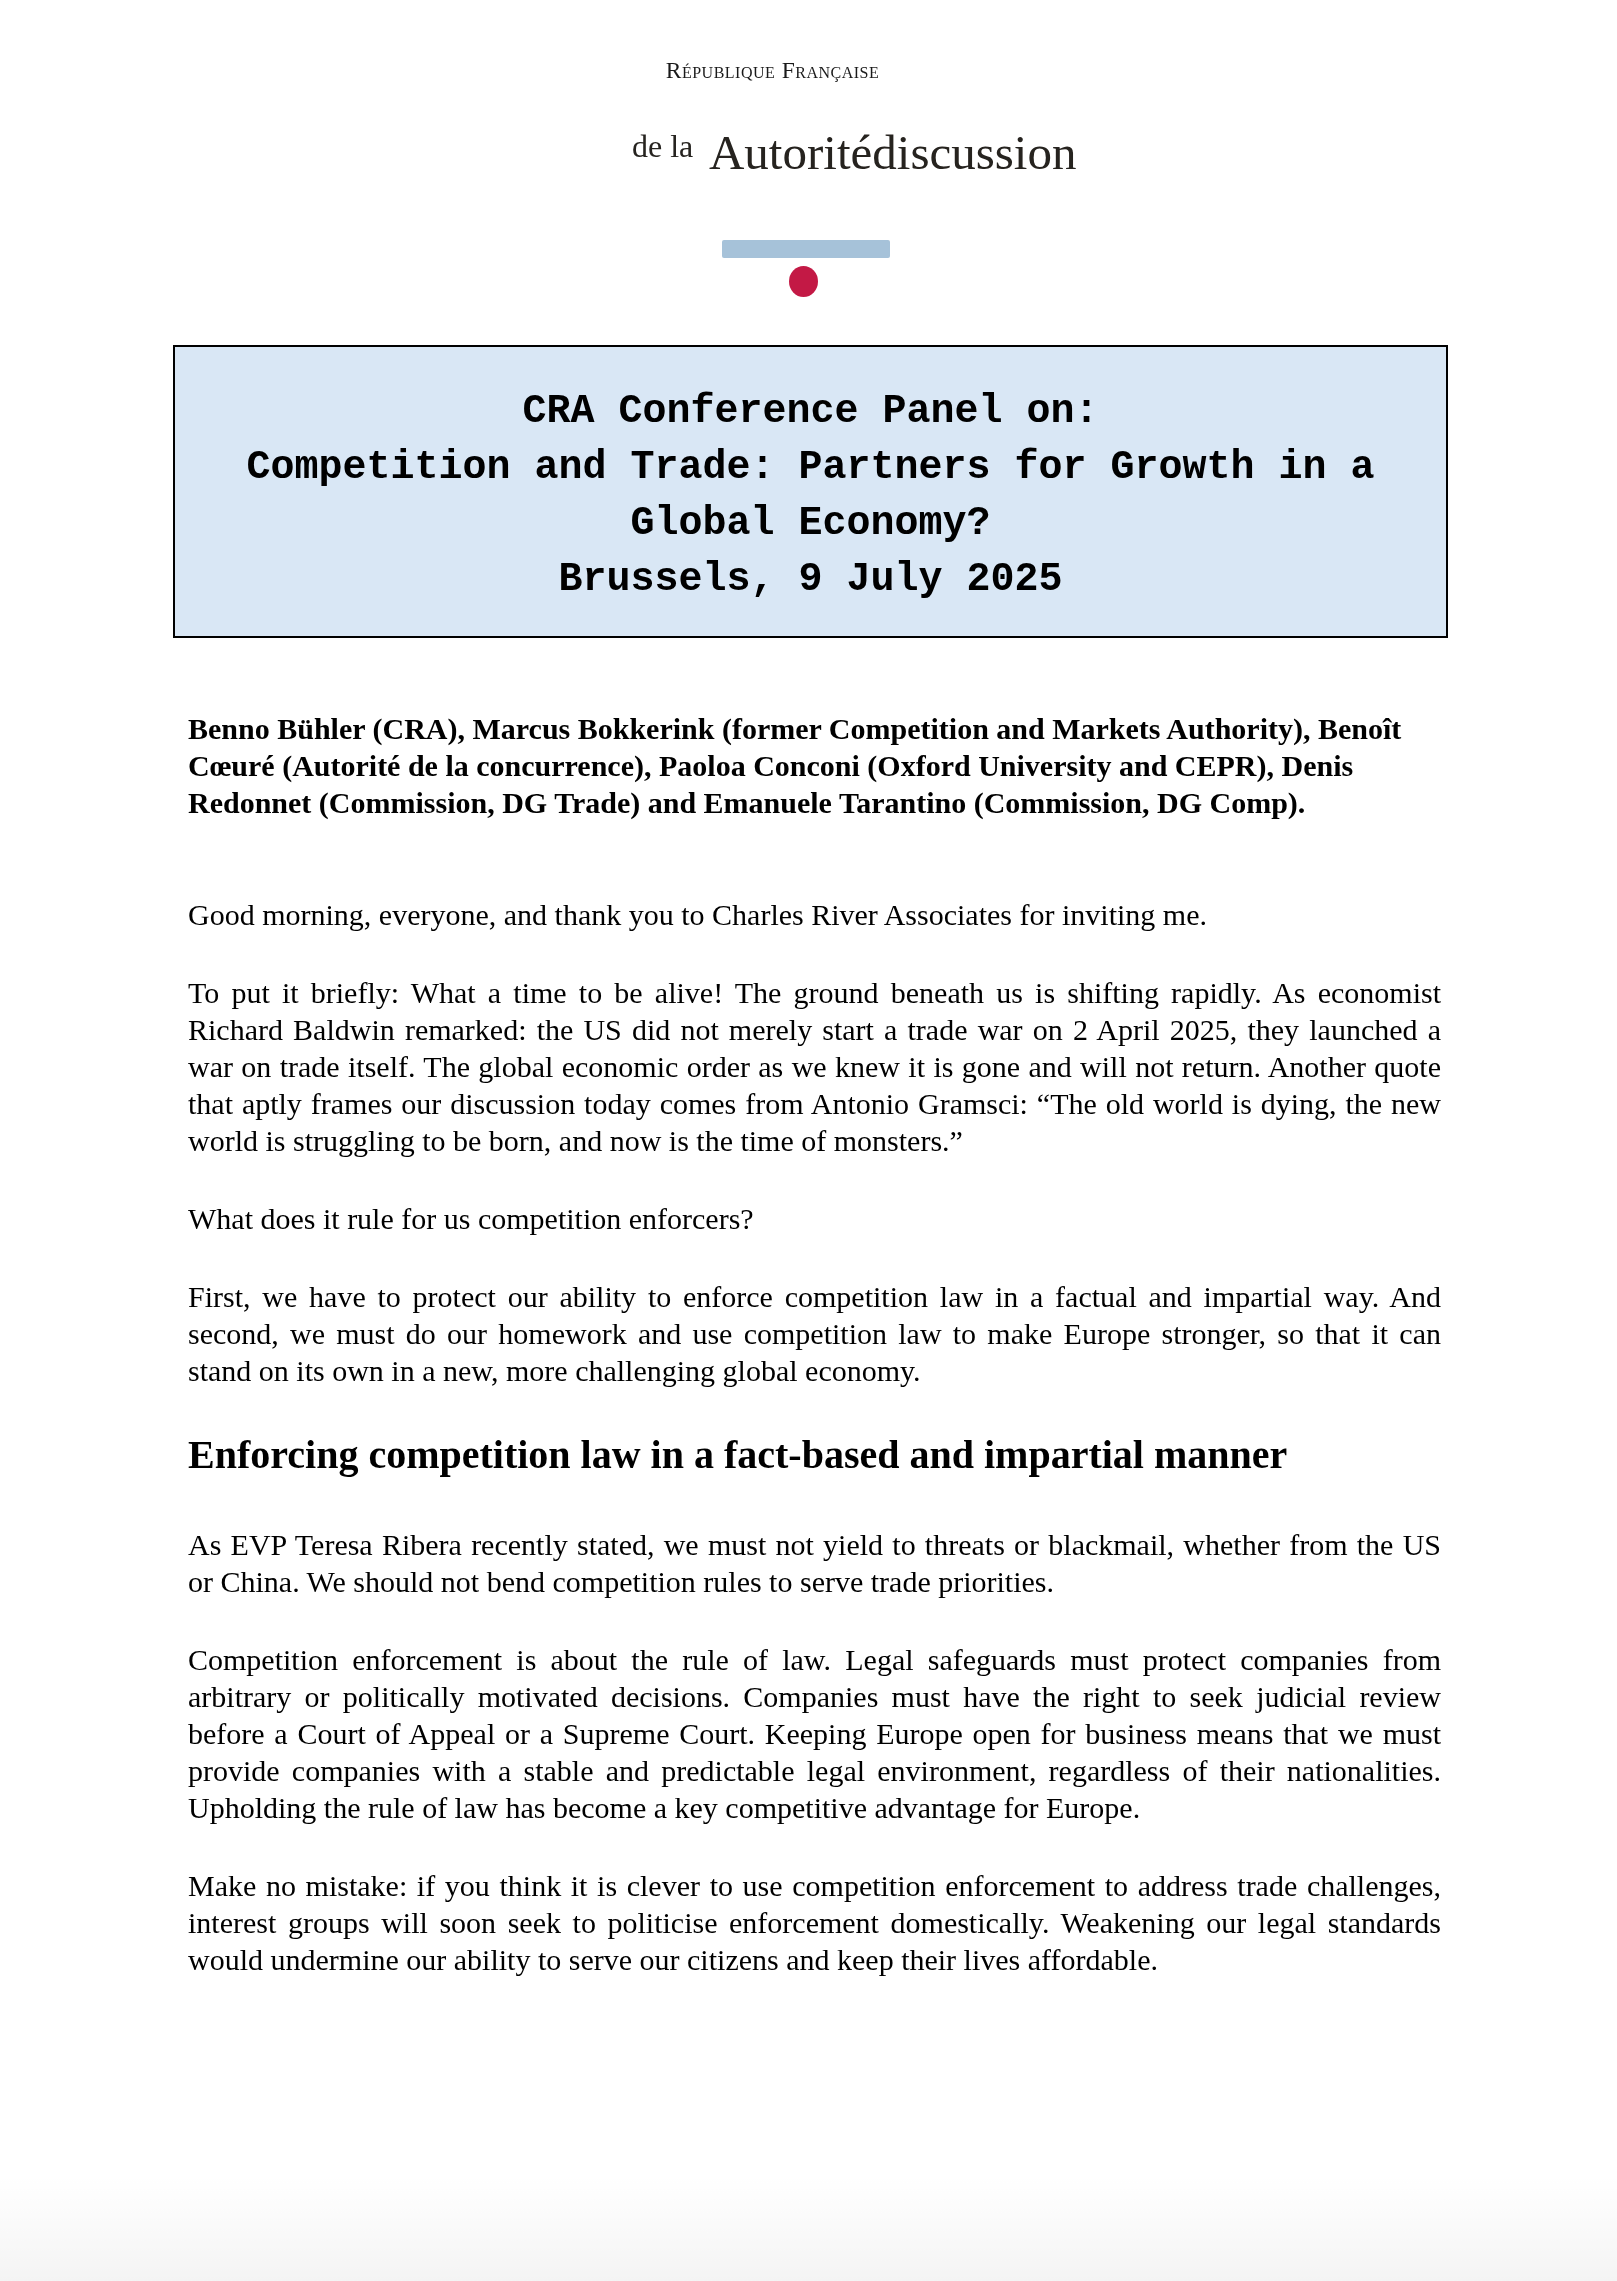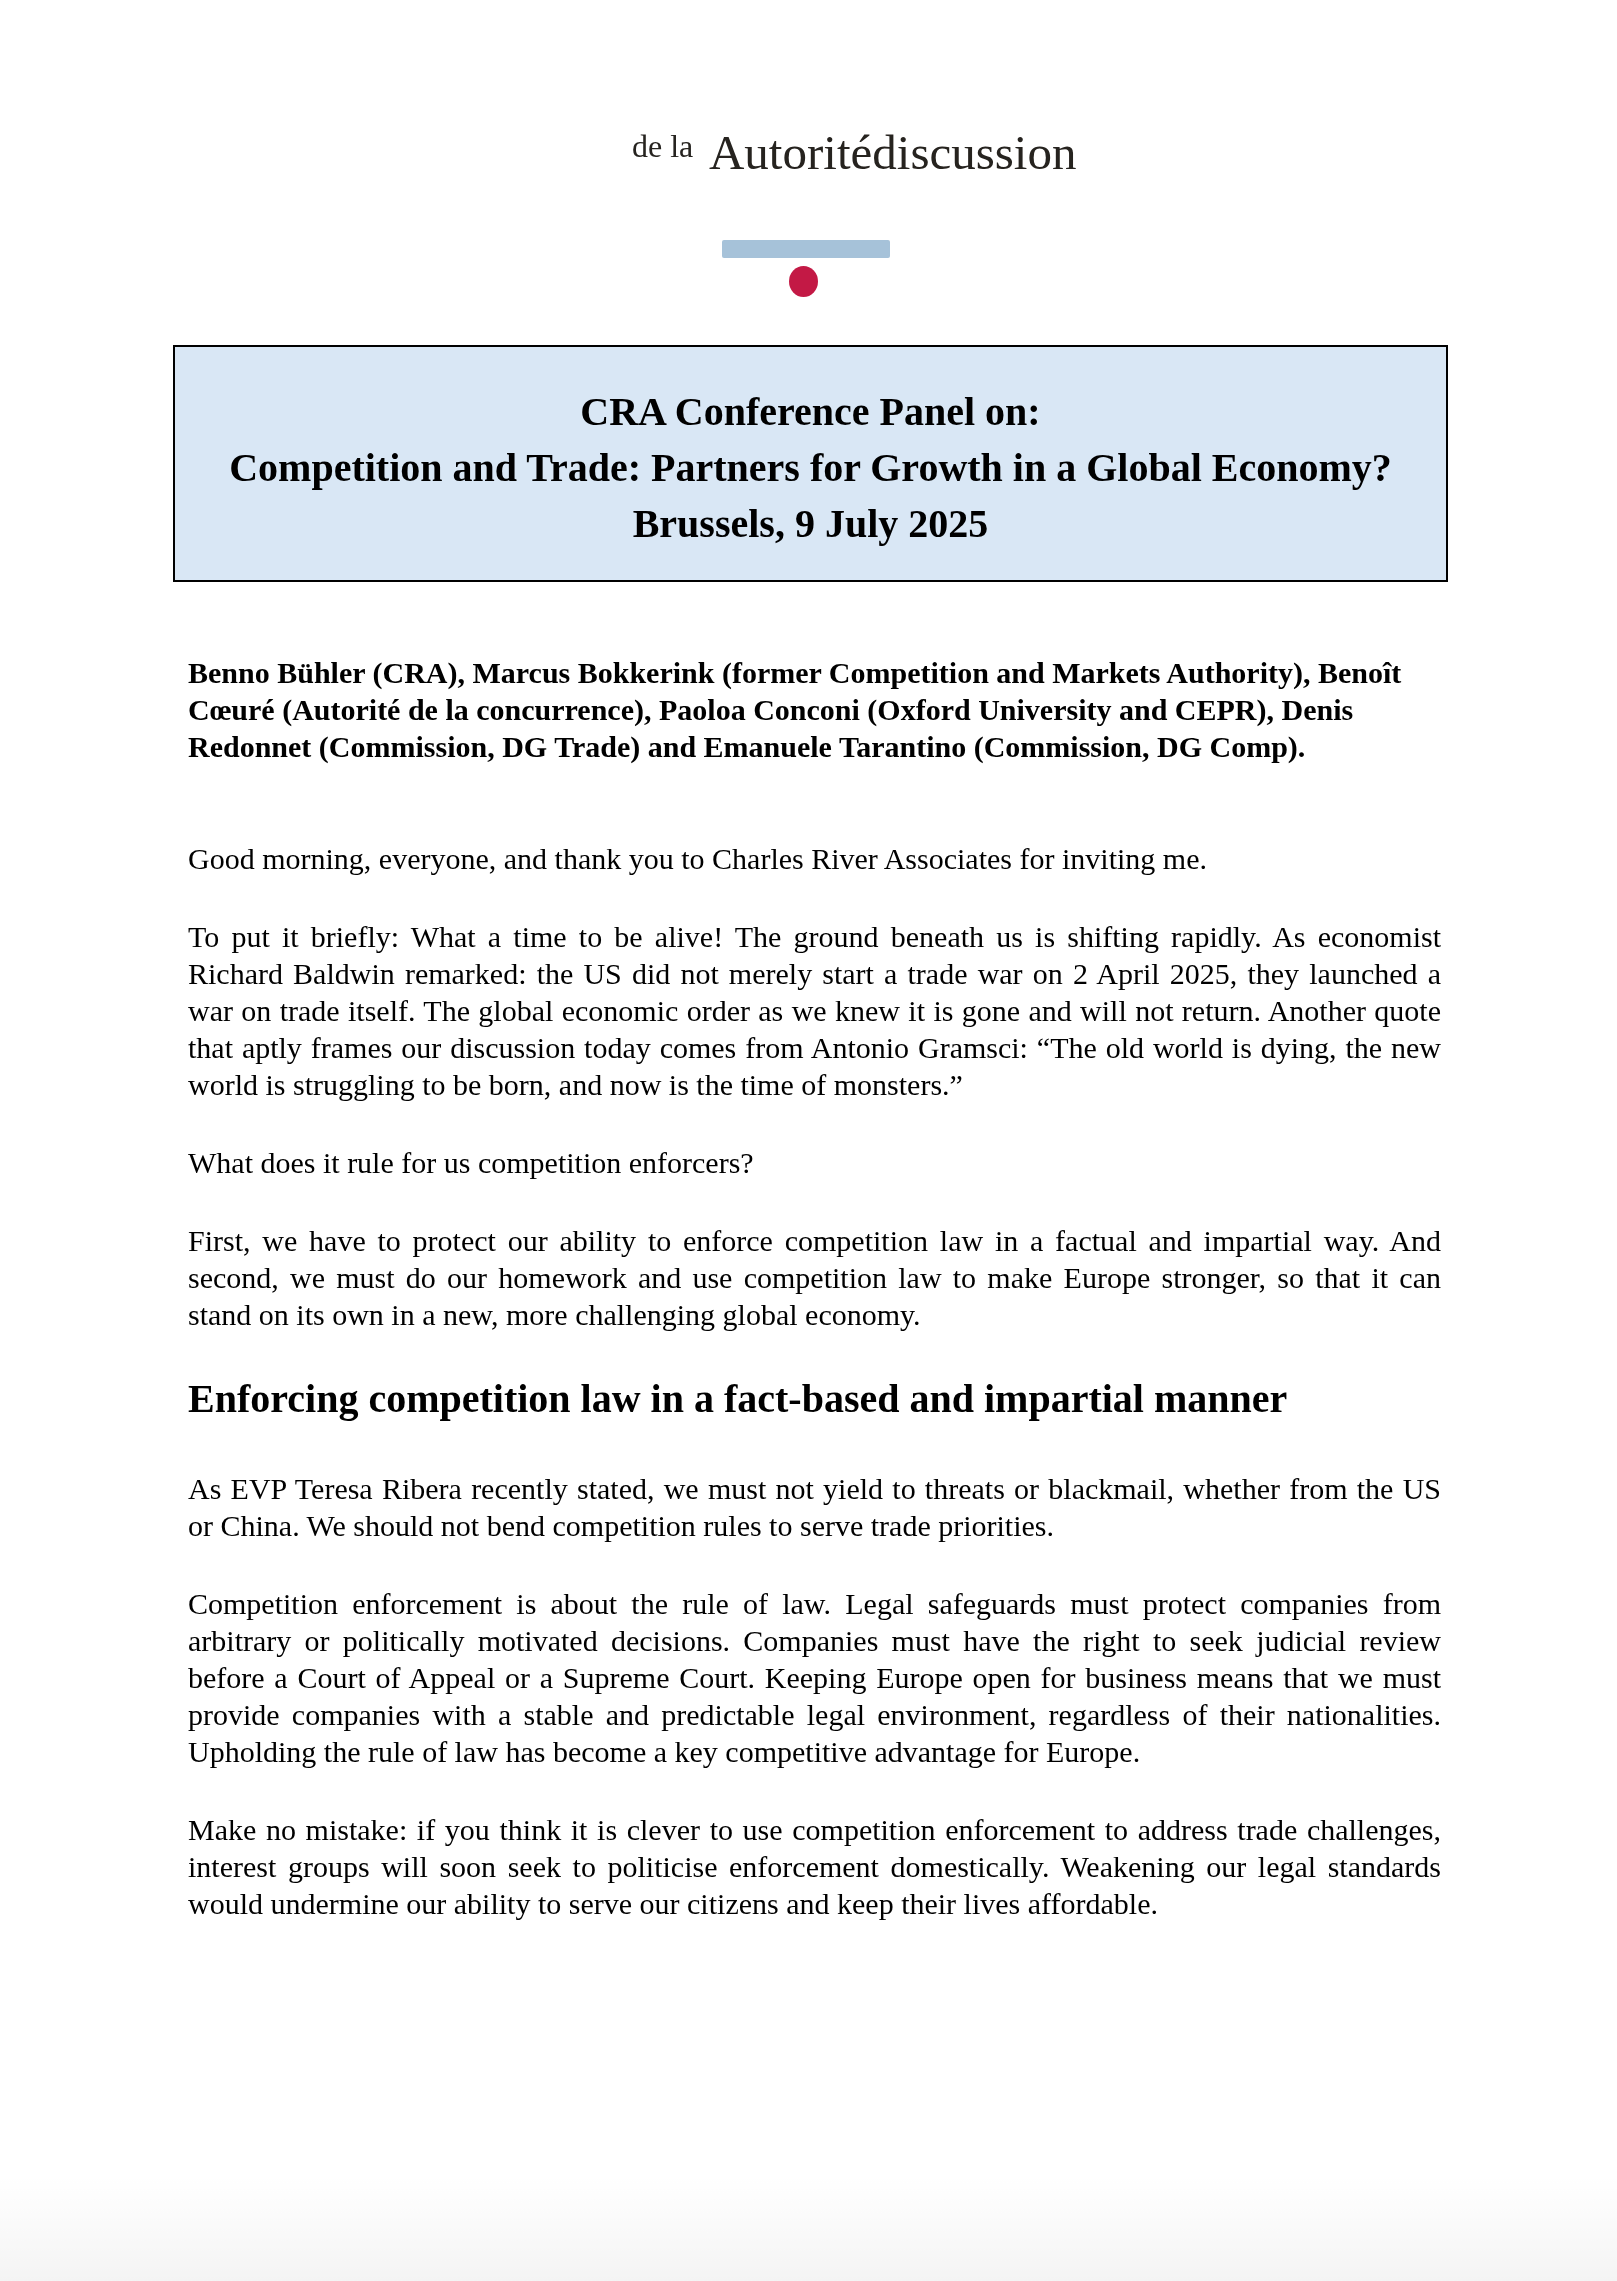--- a/index.html
+++ b/index.html
@@ -59,34 +59,35 @@
     background:linear-gradient(to bottom,rgba(0,0,0,0),rgba(0,0,0,0.045));
     pointer-events:none;
   }
 </style>
 </head>
 <body>
 
 <div class="page">
 
   <header>
+    <div class="rf">République Française</div>
 
     <div class="logo">
       <span class="dela">de la</span>
       <span class="stack">
         <span class="l1">Autorité</span>
         <span class="l2">discussion</span>
       </span>
     </div>
 
     <div class="logo-bar" style="background: rgb(166, 194, 217);"></div>
     <div class="logo-dot" style="background: rgb(195, 25, 69);"></div>
   </header>
 
-  <section class="title-box" style="background: rgb(217, 231, 245);">
+  <section class="title-box" style="background: rgb(217, 231, 245); font-family: Liberation Mono, monospace;">
     <div>CRA Conference Panel on:</div>
     <div>Competition and Trade: Partners for Growth in a Global Economy?</div>
     <div>Brussels, 9 July 2025</div>
   </section>
 
   <article>
     <p class="authors">Benno Bühler (CRA), Marcus Bokkerink (former Competition and Markets Authority), Benoît Cœuré (Autorité de la concurrence), Paoloa Conconi (Oxford University and CEPR), Denis Redonnet (Commission, DG Trade) and Emanuele Tarantino (Commission, DG Comp).</p>
     <div id="content">
         <p class="body-p">Good morning, everyone, and thank you to Charles River Associates for inviting me.</p>
         <p class="body-p">To put it briefly: What a time to be alive! The ground beneath us is shifting rapidly. As economist Richard Baldwin remarked: the US did not merely start a trade war on 2 April 2025, they launched a war on trade itself. The global economic order as we knew it is gone and will not return. Another quote that aptly frames our discussion today comes from Antonio Gramsci: “The old world is dying, the new world is struggling to be born, and now is the time of monsters.”</p>

